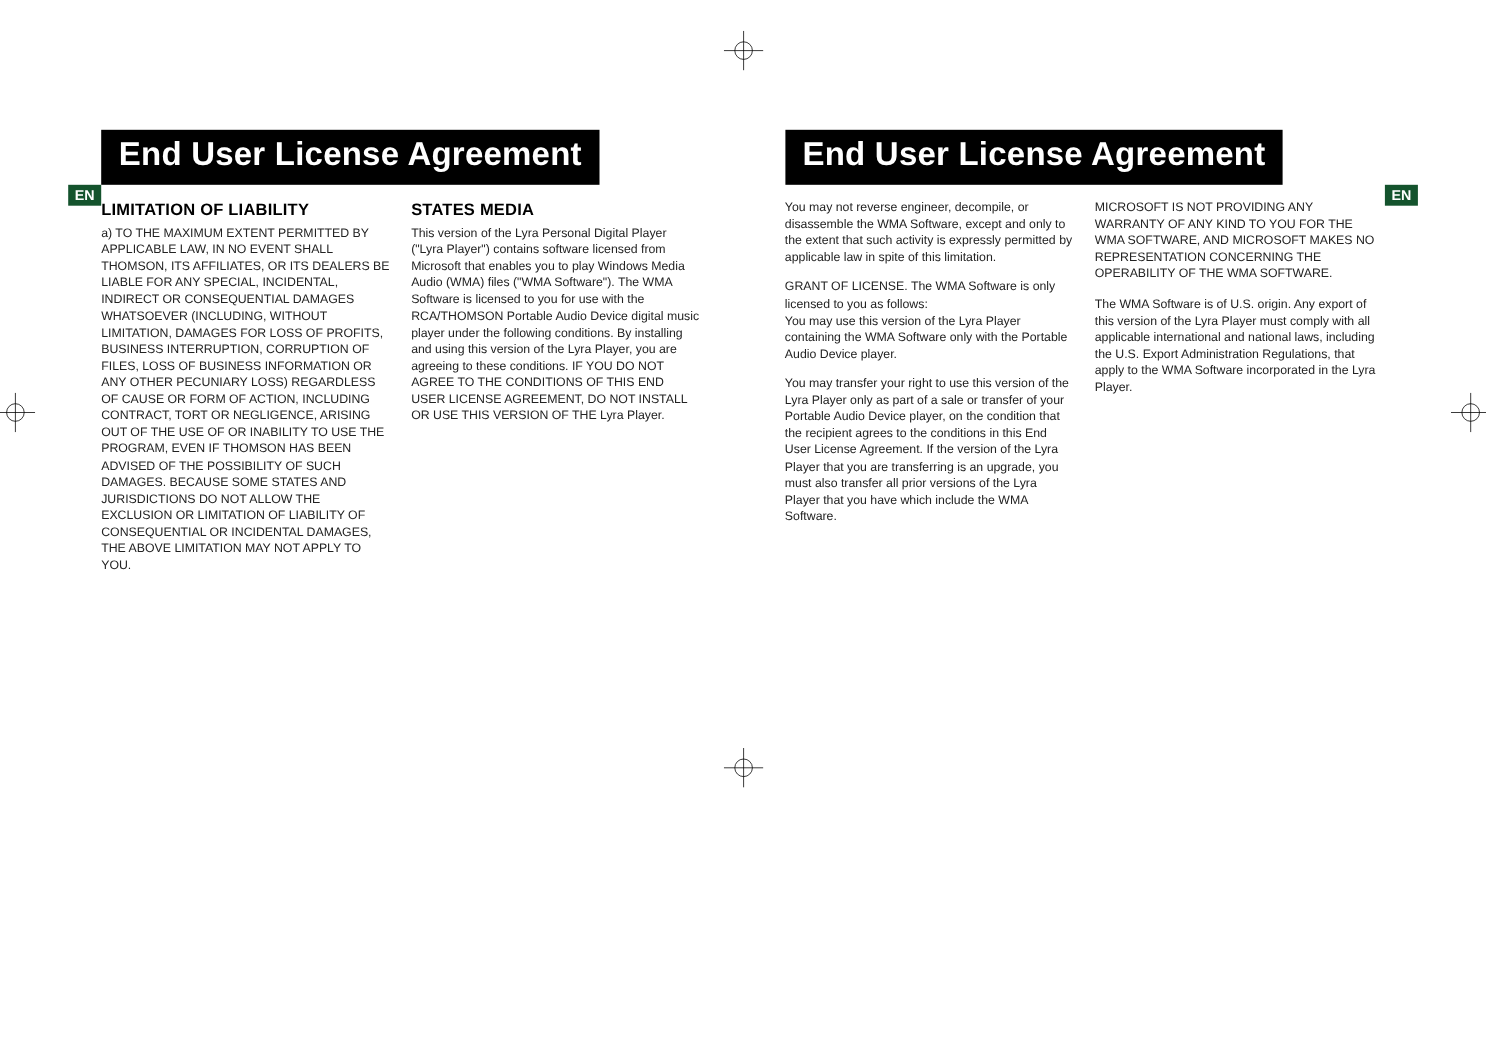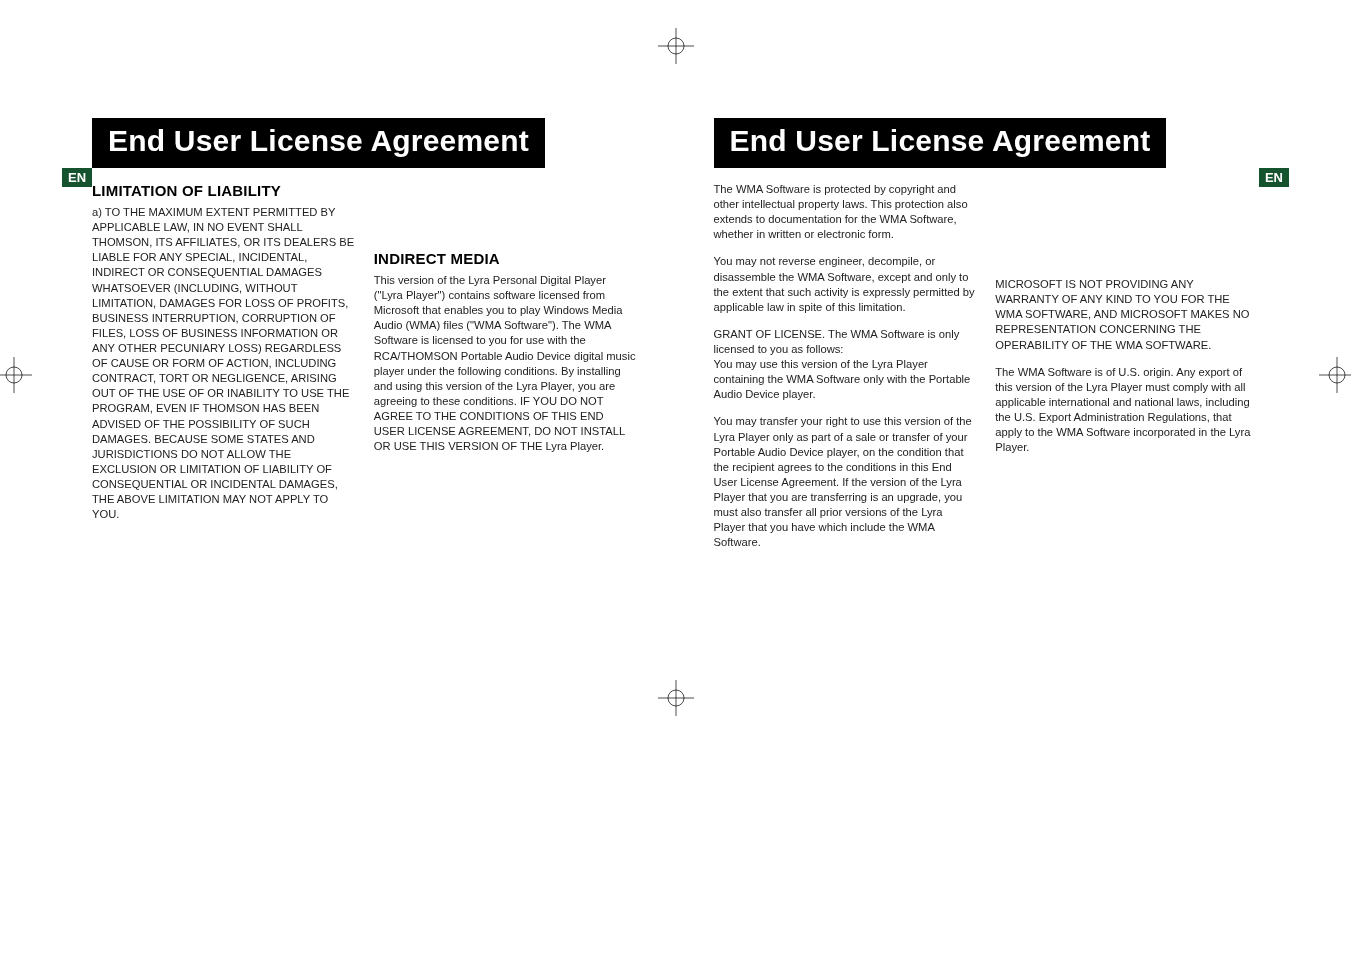--- a/index.html
+++ b/index.html
@@ -43,21 +43,20 @@
     font-weight: 700;
     font-size: 13px;
     padding: 2px 6px;
   }
   .lang-left { left: 62px; top: 168px; }
   .lang-right { right: 62px; top: 168px; }
 
   .columns {
     display: flex;
     gap: 18px;
-    align-items: center;
   }
   .col {
     width: 50%;
   }
 
   .heading {
     font-weight: 700;
     font-size: 15px;
     letter-spacing: 0.2px;
     margin-bottom: 6px;
@@ -91,33 +90,32 @@
   <div class="page page-left">
     <div class="title-bar">End User License Agreement</div>
     <div class="lang-badge lang-left">EN</div>
 
     <div class="columns">
       <div class="col">
         <div class="heading">LIMITATION OF LIABILITY</div>
         <div class="body-text">a) TO THE MAXIMUM EXTENT PERMITTED BY APPLICABLE LAW, IN NO EVENT SHALL THOMSON, ITS AFFILIATES, OR ITS DEALERS BE LIABLE FOR ANY SPECIAL, INCIDENTAL, INDIRECT OR CONSEQUENTIAL DAMAGES WHATSOEVER (INCLUDING, WITHOUT LIMITATION, DAMAGES FOR LOSS OF PROFITS, BUSINESS INTERRUPTION, CORRUPTION OF FILES, LOSS OF BUSINESS INFORMATION OR ANY OTHER PECUNIARY LOSS) REGARDLESS OF CAUSE OR FORM OF ACTION, INCLUDING CONTRACT, TORT OR NEGLIGENCE, ARISING OUT OF THE USE OF OR INABILITY TO USE THE PROGRAM, EVEN IF THOMSON HAS BEEN ADVISED OF THE POSSIBILITY OF SUCH DAMAGES. BECAUSE SOME STATES AND JURISDICTIONS DO NOT ALLOW THE EXCLUSION OR LIMITATION OF LIABILITY OF CONSEQUENTIAL OR INCIDENTAL DAMAGES, THE ABOVE LIMITATION MAY NOT APPLY TO YOU.</div>
       </div>
       <div class="col">
-        <div class="heading">INDIRECT MEDIA</div>
+        <div class="heading">STATES MEDIA</div>
         <div class="body-text">This version of the Lyra Personal Digital Player ("Lyra Player") contains software licensed from Microsoft that enables you to play Windows Media Audio (WMA) files ("WMA Software"). The WMA Software is licensed to you for use with the RCA/THOMSON Portable Audio Device digital music player under the following conditions.  By installing and using this version of the Lyra Player, you are agreeing to these conditions.  IF YOU DO NOT AGREE TO THE CONDITIONS OF THIS END USER LICENSE AGREEMENT, DO NOT INSTALL OR USE THIS VERSION OF THE Lyra Player.</div>
       </div>
     </div>
   </div>
 
   <div class="page page-right">
     <div class="title-bar">End User License Agreement</div>
     <div class="lang-badge lang-right">EN</div>
 
     <div class="columns">
       <div class="col">
-        <div class="body-text">The WMA Software is protected by copyright and other intellectual property laws.  This protection also extends to documentation for the WMA Software, whether in written or electronic form.</div>
         <div class="body-text">You may not reverse engineer, decompile, or disassemble the WMA Software, except and only to the extent that such activity is expressly permitted by applicable law in spite of this limitation.</div>
         <div class="body-text" style="white-space:pre-line">GRANT OF LICENSE. The WMA Software is only licensed to you as follows:
 You may use this version of the Lyra Player containing the WMA Software only with the Portable Audio Device player.</div>
         <div class="body-text">You may transfer your right to use this version of the Lyra Player only as part of a sale or transfer of your Portable Audio Device player, on the condition that the recipient agrees to the conditions in this End User License Agreement.  If the version of the Lyra Player that you are transferring is an upgrade, you must also transfer all prior versions of the Lyra Player that you have which include the WMA Software.</div>
       </div>
       <div class="col">
         <div class="body-text">MICROSOFT IS NOT PROVIDING ANY WARRANTY OF ANY KIND TO YOU FOR THE WMA SOFTWARE, AND MICROSOFT MAKES NO REPRESENTATION CONCERNING THE OPERABILITY OF THE WMA SOFTWARE.</div>
         <div class="body-text">The WMA Software is of U.S. origin.  Any export of this version of the Lyra Player must comply with all applicable international and national laws, including the U.S. Export Administration Regulations, that apply to the WMA Software incorporated in the Lyra Player.</div>
       </div>
     </div>

